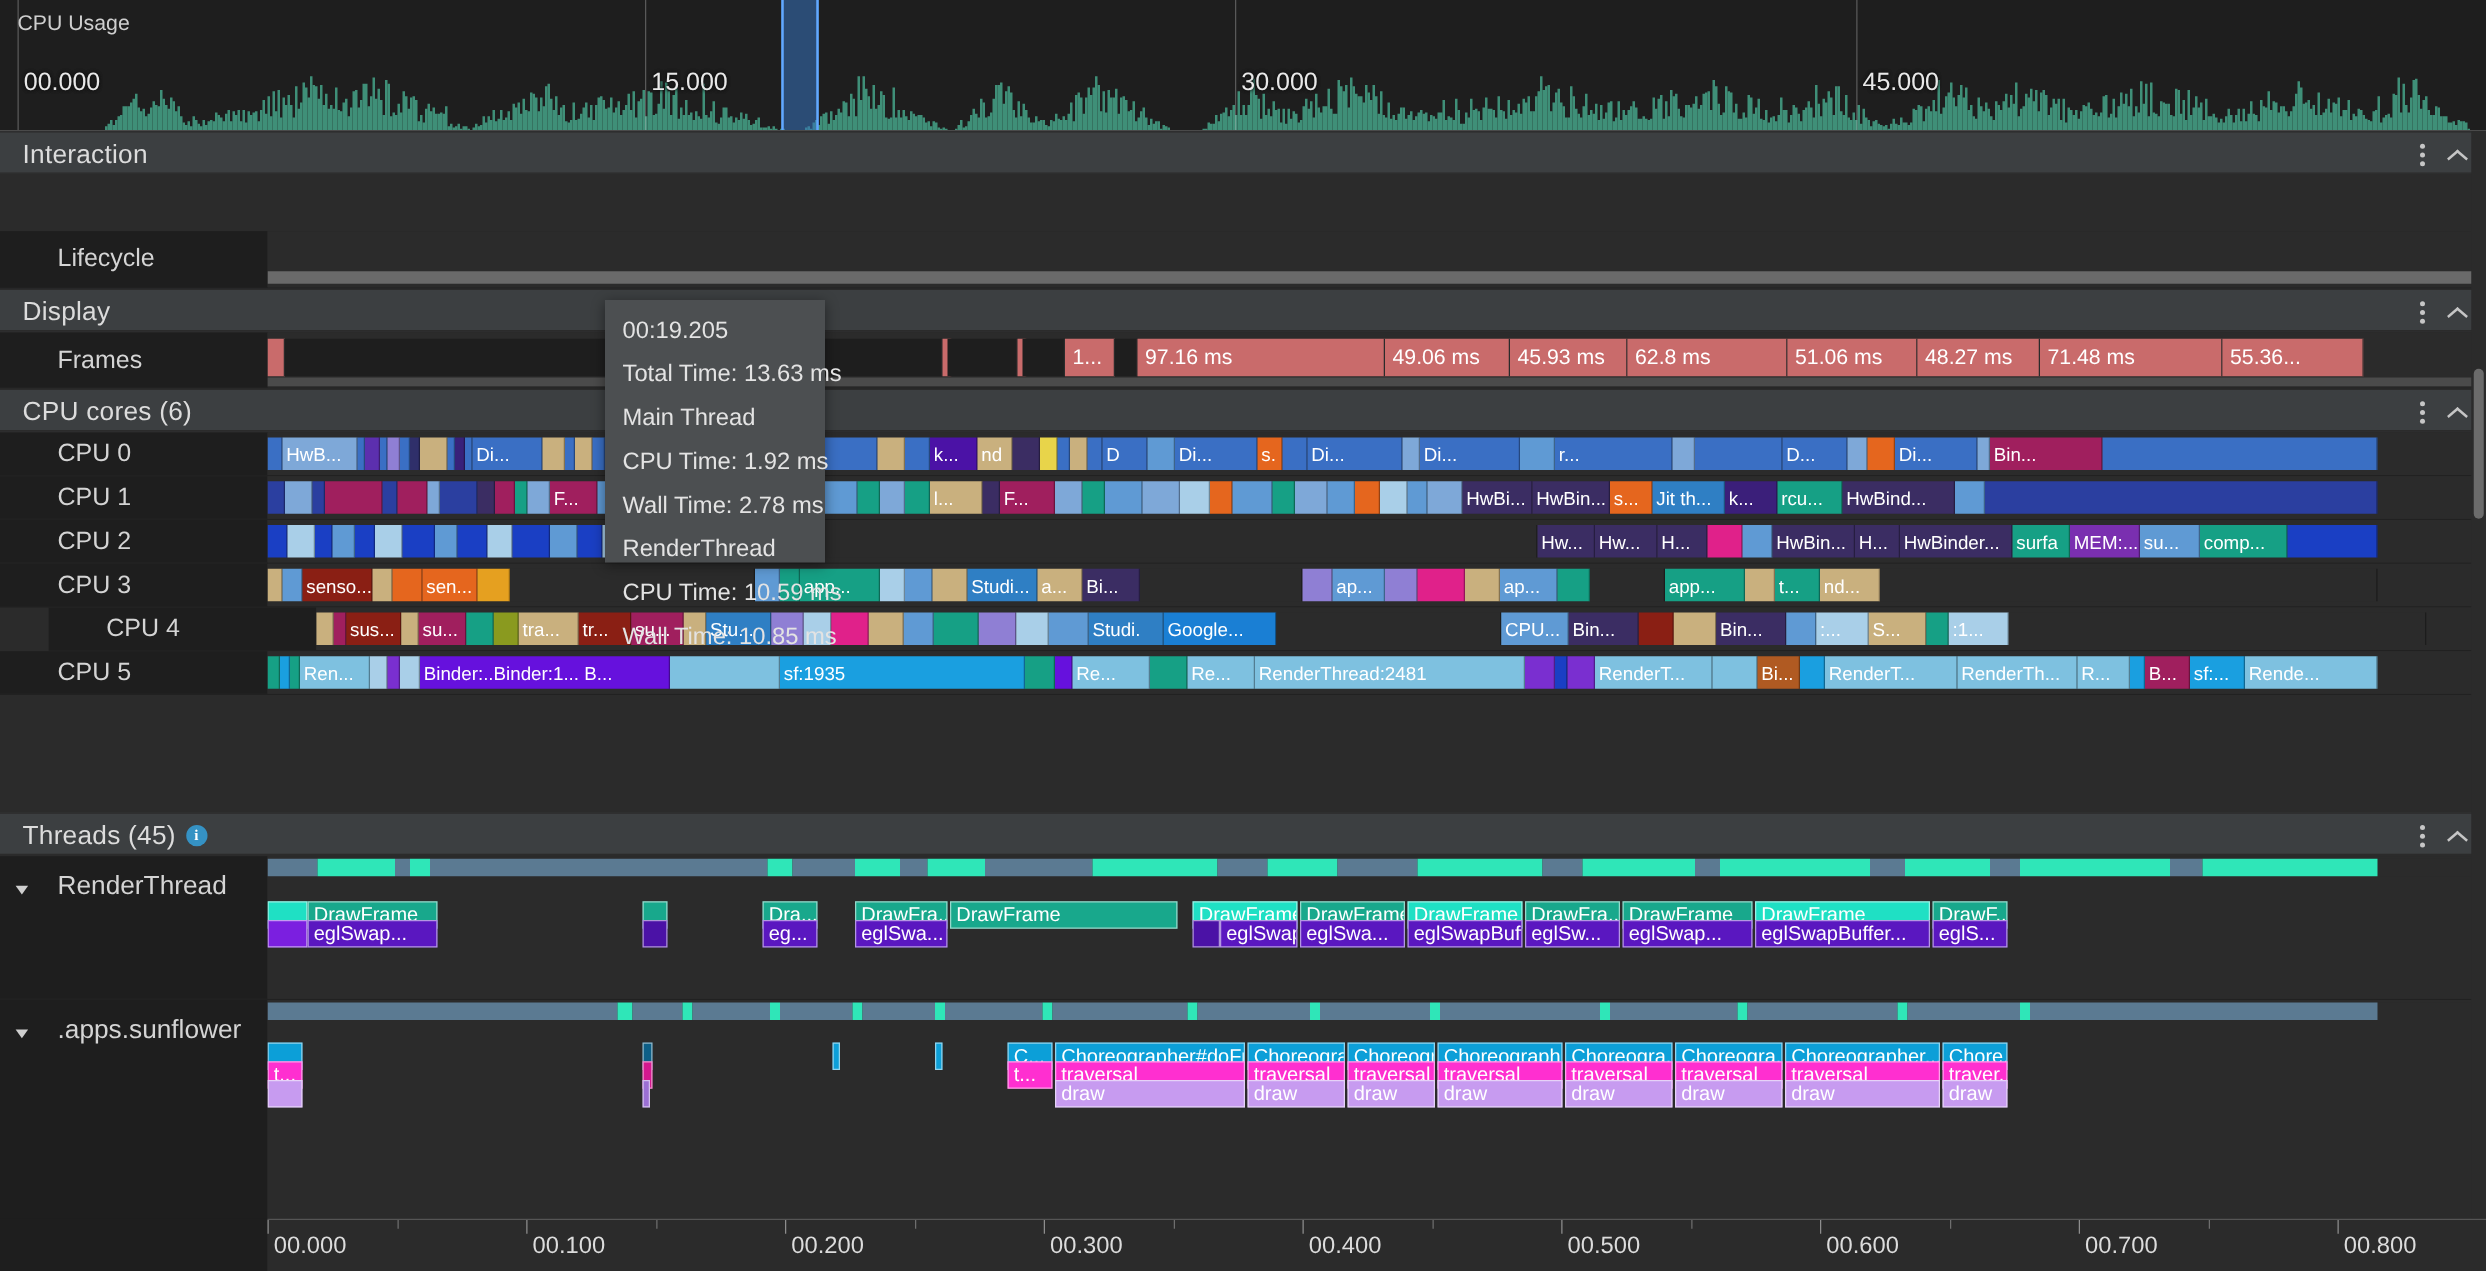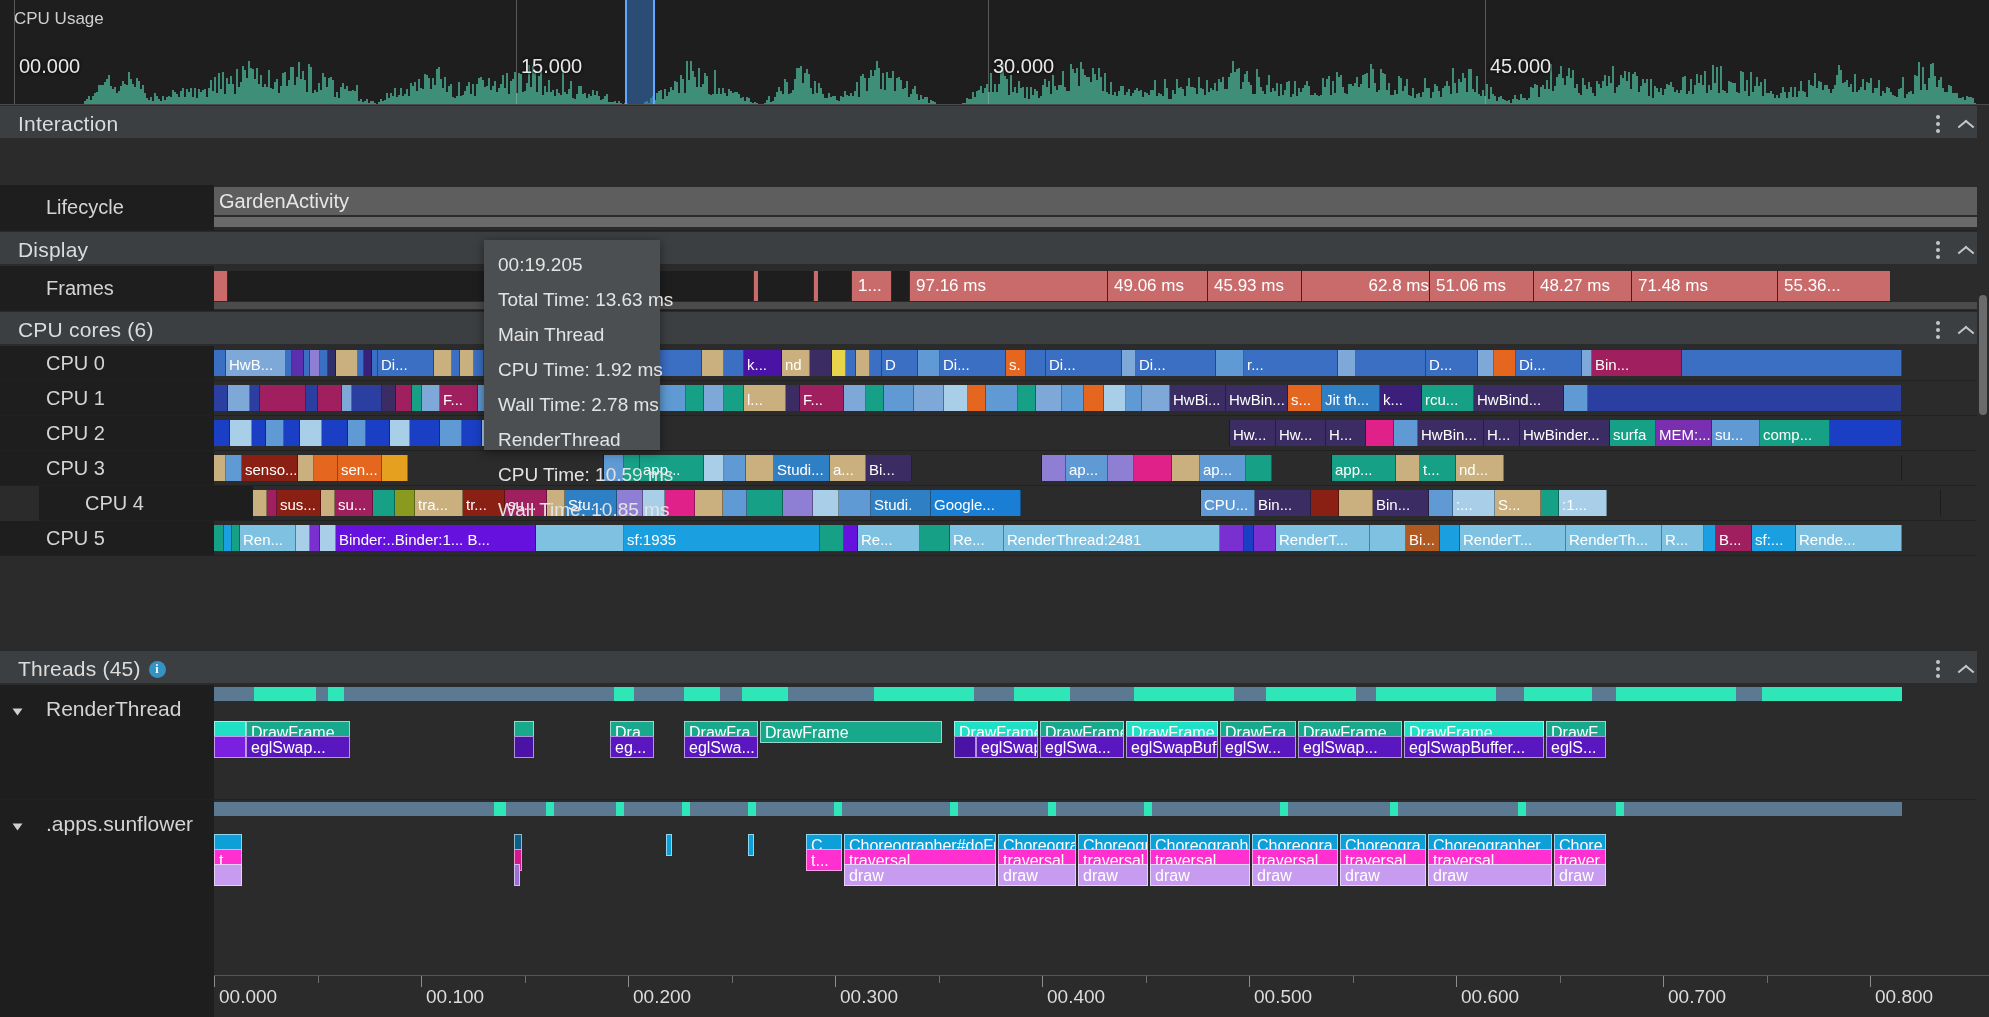--- a/index.html
+++ b/index.html
@@ -1126,23 +1126,20 @@
       <div class="chev"></div>
     </div>
   </div>
 
 
   <div class="track row-interaction" style="top:185px;height:46px">
     <div class="track-label">
       <span class="tl-text">Lifecycle</span>
     </div>
     <div class="track-body">
-      <div class="lc-bar">
-        <div class="lc-label">GardenActivity</div>
-      </div>
       <div class="lc-under"></div>
     </div>
   </div>
 
   <div class="group-header" style="top:231px">
     <div class="gh-title">Display</div>
     <div class="gh-actions">
       <div class="kebab">
           <i></i>
           <i></i>
@@ -1164,21 +1161,21 @@
           <div class="frame-chunk dim" style="left: 398px; width: 142px;"></div>
           <div class="frame-chunk" style="left: 540px; width: 4px;"></div>
           <div class="frame-chunk dim" style="left: 544px; width: 56px;"></div>
           <div class="frame-chunk" style="left: 600px; width: 4px;"></div>
           <div class="frame-chunk dim" style="left: 604px; width: 34px;"></div>
           <div class="frame-chunk" style="left: 638px; width: 40px;">1...</div>
           <div class="frame-chunk dim" style="left: 678px; width: 18px;"></div>
           <div class="frame-chunk" style="left: 696px; width: 198px;">97.16 ms</div>
           <div class="frame-chunk" style="left: 894px; width: 100px;">49.06 ms</div>
           <div class="frame-chunk" style="left: 994px; width: 94px;">45.93 ms</div>
-          <div class="frame-chunk" style="left: 1088px; width: 128px; text-align: right;">62.8 ms</div>
+          <div class="frame-chunk" style="left: 1088px; width: 128px;">62.8 ms</div>
           <div class="frame-chunk" style="left: 1216px; width: 104px;">51.06 ms</div>
           <div class="frame-chunk" style="left: 1320px; width: 98px;">48.27 ms</div>
           <div class="frame-chunk" style="left: 1418px; width: 146px;">71.48 ms</div>
           <div class="frame-chunk" style="left: 1564px; width: 113px;">55.36...</div>
         </div>
       <div class="frames-underline" style="top:36px"></div>
     </div>
   </div>
 
   <div class="group-header" style="top:311px">

